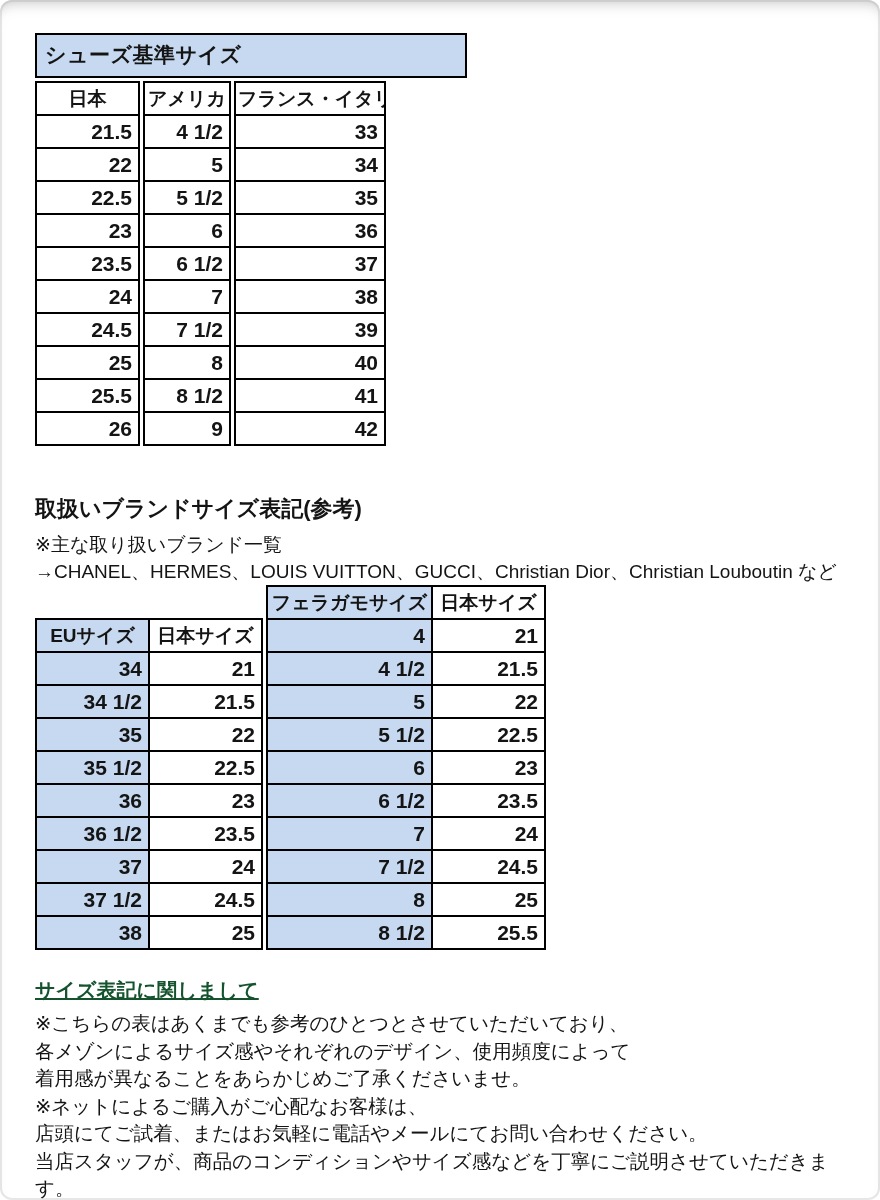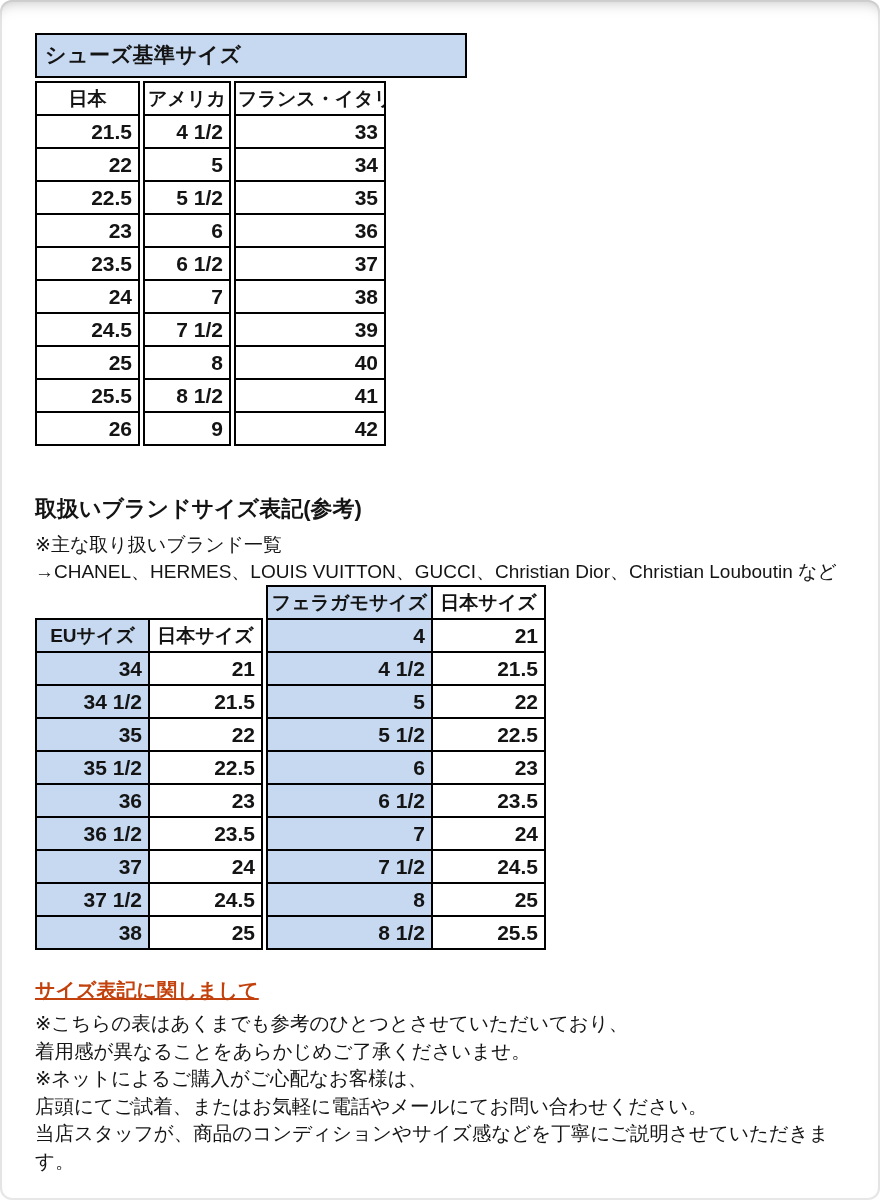--- a/index.html
+++ b/index.html
@@ -33,21 +33,21 @@
   
   .brands{margin-top:48px;}
   .brands .h{font-size:22px;font-weight:bold;margin:0 0 7px 0;}
   .brands .p{font-size:19px;margin:0;line-height:27px;}
 
   .t2-row{display:flex;gap:3px;align-items:flex-end;}
 
   
   .notice{margin-top:27px;}
   .notice .h{
-    color:#c2410c;font-size:20px;font-weight:bold;
+    color:#14532d;font-size:20px;font-weight:bold;
     text-decoration:underline;margin:0 0 6px 0;
   }
   .notice .line{font-size:19.5px;line-height:27.5px;}
 </style>
 </head>
 <body>
 
 <div class="page">
 
   <section>
@@ -273,20 +273,21 @@
             <td>25.5</td>
           </tr>
         </tbody>
       </table>
     </section>
 
   <section class="notice">
     <div class="h">サイズ表記に関しまして</div>
     <div id="notice-lines">
         <div class="line">※こちらの表はあくまでも参考のひとつとさせていただいており、</div>
+        <div class="line">各メゾンによるサイズ感やそれぞれのデザイン、使用頻度によって</div>
         <div class="line">着用感が異なることをあらかじめご了承くださいませ。</div>
         <div class="line">※ネットによるご購入がご心配なお客様は、</div>
         <div class="line">店頭にてご試着、またはお気軽に電話やメールにてお問い合わせください。</div>
         <div class="line">当店スタッフが、商品のコンディションやサイズ感などを丁寧にご説明させていただきます。</div>
       </div>
   </section>
 
 </div>
 
 </body></html>

